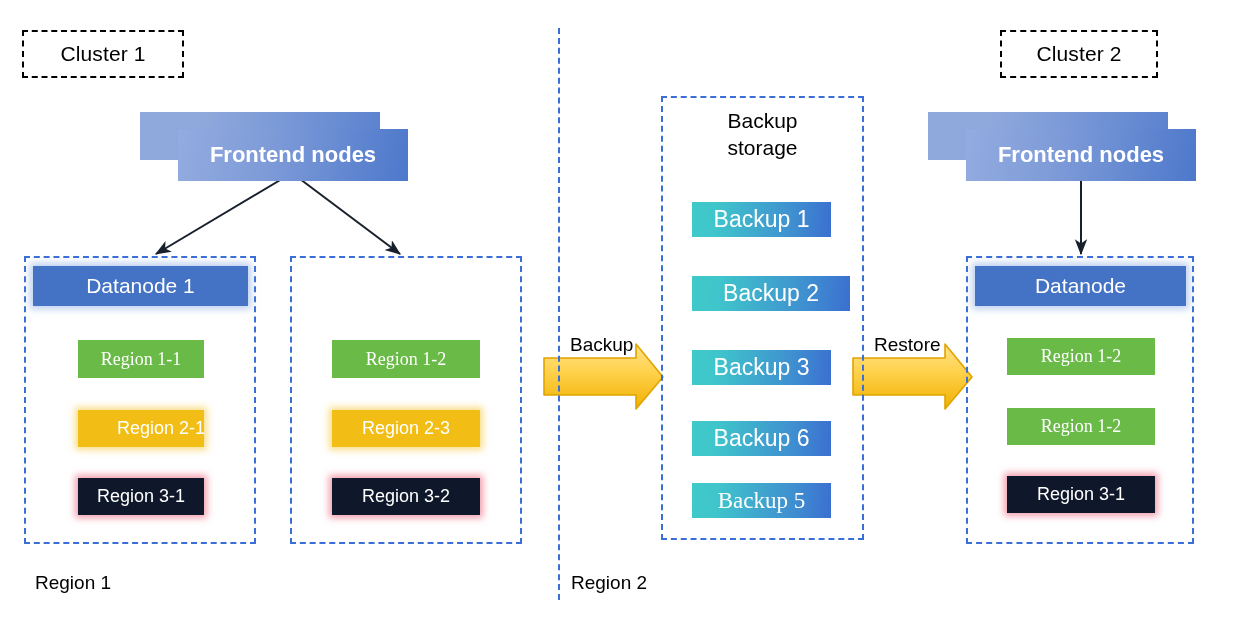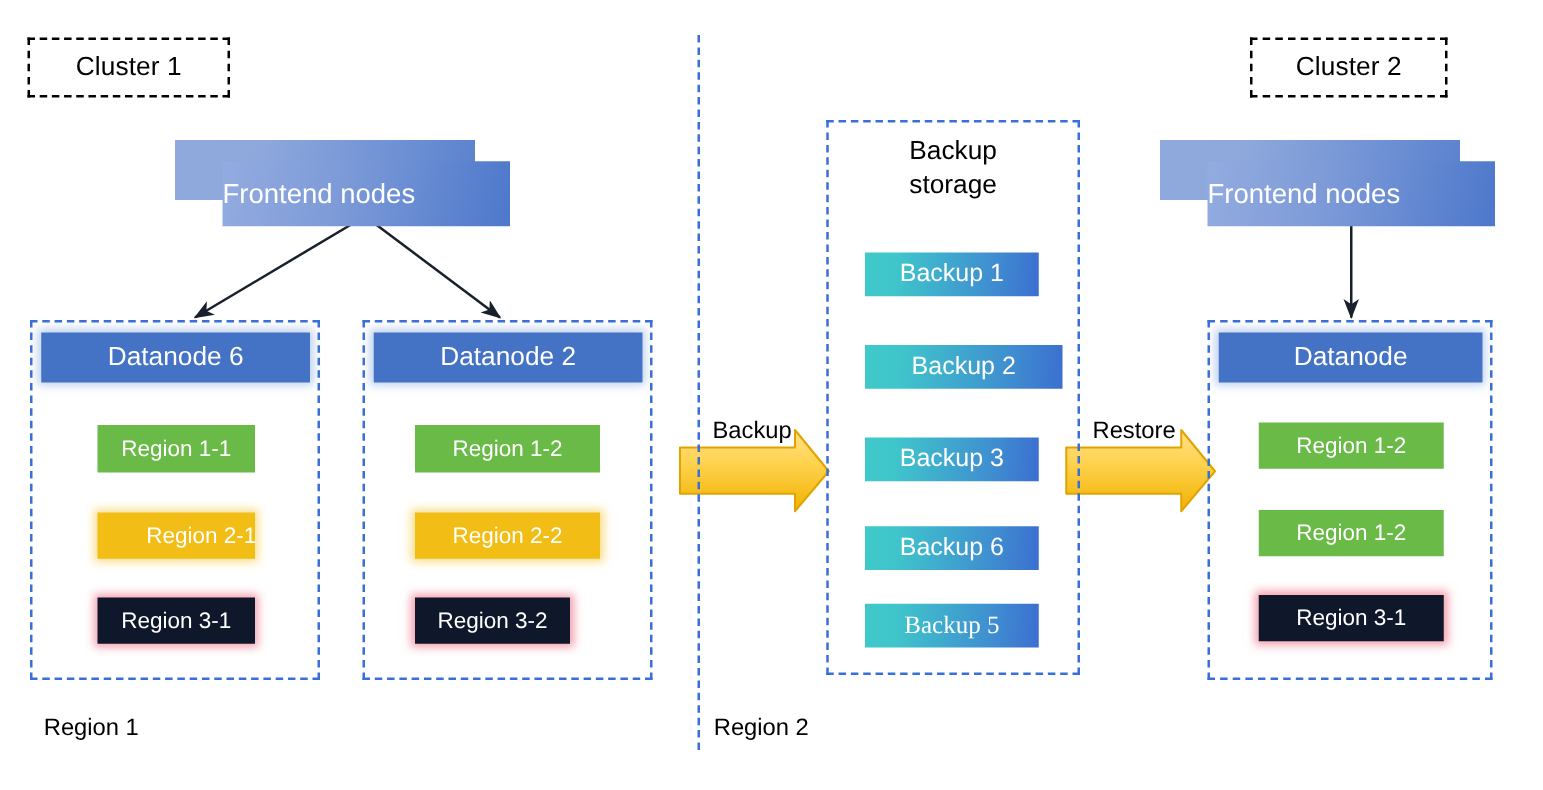--- a/index.html
+++ b/index.html
@@ -44,24 +44,25 @@
     width: 240px; height: 48px;
     background: linear-gradient(100deg, #8fa9dd 0%, #8ea8dc 28%, #5b82cf 100%);
   }
   .frontend-front {
     position: absolute;
     left: 38px; top: 17px;
     width: 230px; height: 52px;
     background: linear-gradient(100deg, #93ace0 0%, #7e9bd8 40%, #4d78cb 100%);
     display: flex;
     align-items: center;
-    justify-content: flex-start;
+    justify-content: center;
     color: #ffffff;
     font-size: 22px;
     white-space: nowrap;
+    font-weight: bold;
   }
 
   
   .dashed-panel {
     border: 2px dashed #3a6fd8;
     background: transparent;
   }
 
   
   .datanode {
@@ -77,29 +78,29 @@
 
   
   .region {
     color: #ffffff;
     font-size: 18px;
     display: flex;
     align-items: center;
     justify-content: center;
     white-space: nowrap;
   }
-  .region.green  { background: #6aba47; }
+  .region.green  { background: #6aba47; font-family: Liberation Serif, serif; }
   .region.yellow { background: #f2bd14; box-shadow: 0 0 7px 3px rgba(245,200,60,0.60); }
   .region.red    { background: #0f172a; box-shadow: 0 0 7px 3px rgba(233,95,120,0.60); }
 
   
   .backup-chip {
     background: linear-gradient(95deg, #3fc9c9 0%, #3fc5cb 18%, #3f8fd0 72%, #3b6fd0 100%);
     color: #ffffff;
-    font-size: 20px;
+    font-size: 23px;
     display: flex;
     align-items: center;
     justify-content: center;
     white-space: nowrap;
   }
 
   
   .plain-label {
     color: #000000;
     font-size: 19px;
@@ -167,43 +168,40 @@
 
   <div class="frontend-group" style="left:140px; top:112px; width:268px; height:69px;">
     <div class="frontend-back"></div>
     <div class="frontend-front">
       <span>Frontend nodes</span>
     </div>
   </div>
 
   <div class="abs dashed-panel" style="left:24px; top:256px; width:232px; height:288px;"></div>
   <div class="abs datanode" style="left:33px; top:266px; width:215px; height:40px;">
-    <span>Datanode 6</span>
+    <span>Datanode 1</span>
   </div>
   <div class="abs region green" style="left:78px; top:340px; width:126px; height:38px;">
     <span>Region 1-1</span>
   </div>
   <div class="abs region yellow" style="left:78px; top:410px; width:126px; height:37px;padding-left:40px;">
     <span>Region 2-1</span>
   </div>
   <div class="abs region red" style="left:78px; top:478px; width:126px; height:37px;">
     <span>Region 3-1</span>
   </div>
 
   <div class="abs dashed-panel" style="left:290px; top:256px; width:232px; height:288px;"></div>
-  <div class="abs datanode" style="left:299px; top:266px; width:215px; height:40px;">
-    <span>Datanode 2</span>
-  </div>
   <div class="abs region green" style="left:332px; top:340px; width:148px; height:38px;">
     <span>Region 1-2</span>
   </div>
   <div class="abs region yellow" style="left:332px; top:410px; width:148px; height:37px;">
-    <span>Region 2-2</span>
-  </div>
-  <div class="abs region red" style="left:332px; top:478px; width:124px; height:37px;">
+    <span>Region 2-3</span>
+  </div>
+  <div class="abs region red" style="left:332px; top:478px; width:148px; height:37px;">
     <span>Region 3-2</span>
   </div>
 
   <div class="abs plain-label" style="left:570px; top:334px;">
     <span>Backup</span>
   </div>
 
   <div class="abs dashed-panel" style="left:661px; top:96px; width:203px; height:444px;"></div>
   <div class="abs panel-title" style="left:661px; top:108px; width:203px;">
     <div>Backup</div>

